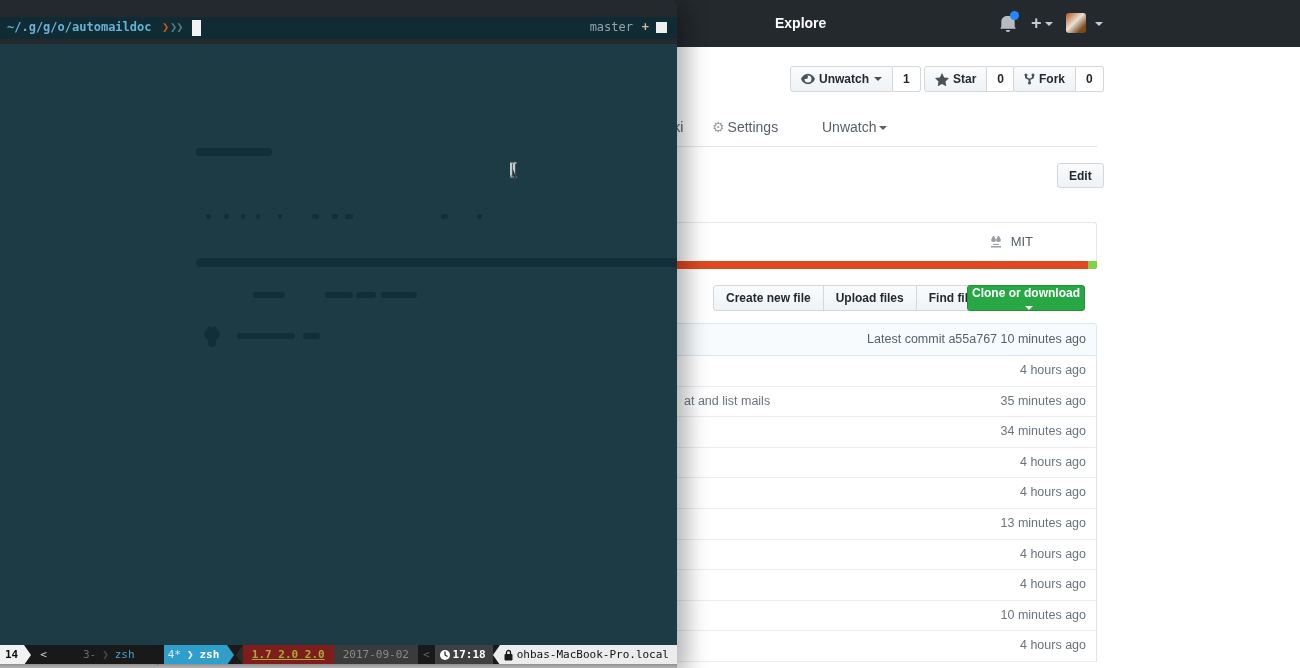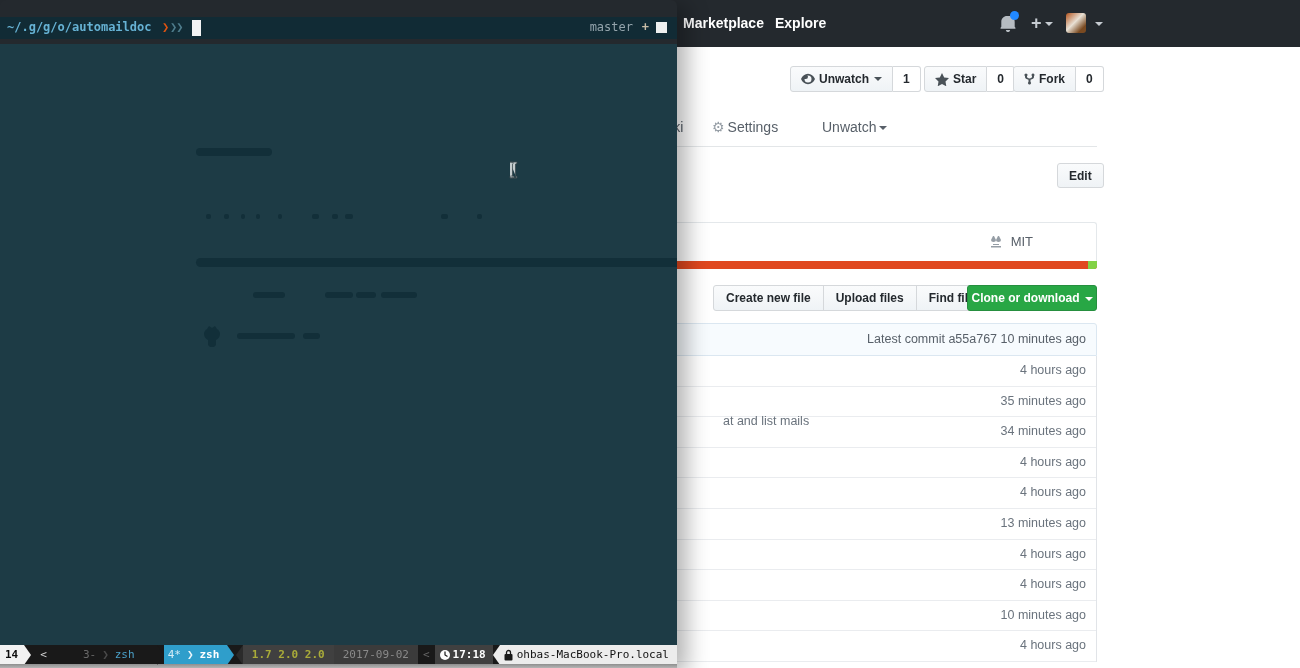--- a/index.html
+++ b/index.html
@@ -39,31 +39,31 @@
 
   
   .lang-bar { position:absolute; left:0; top:261px; width:1097px; height:8px; background:#e0481f; border-radius:0 0 3px 3px; overflow:hidden; }
   .lang-green { position:absolute; right:0; top:0; width:9px; height:8px; background:#82d245; }
 
   
   .file-actions { position:absolute; left:713px; top:285px; display:flex; }
   .fa-btn { height:26px; padding:0 12px; background:linear-gradient(#fafbfc,#eff3f6); border:1px solid #d5d8db; font-size:12px; font-weight:bold; color:#24292e; cursor:pointer; margin-left:-1px; white-space:nowrap; }
   .fa-btn.first { border-radius:3px 0 0 3px; margin-left:0; }
   .fa-btn.last { border-radius:0 3px 3px 0; }
-  .clone-btn { position:absolute; left:967px; top:285px; width:130px; height:26px; background:#28a745; border:1px solid #268f3f; border-radius:3px; color:#fff; font-size:12px; font-weight:bold; cursor:pointer; }
+  .clone-btn { position:absolute; left:967px; top:285px; width:118px; height:26px; background:#28a745; border:1px solid #268f3f; border-radius:3px; color:#fff; font-size:12px; font-weight:bold; cursor:pointer; }
   .clone-btn .caret-down { border-top-color:#fff; margin-left:5px; }
 
   
   .commit-tease { position:absolute; left:656px; top:323px; width:441px; height:33px; background:#f7fbfe; border:1px solid #dbe7f1; border-radius:3px 3px 0 0; }
   .tease-text { position:absolute; right:10px; top:0; line-height:31px; font-size:12.5px; color:#586069; }
 
   
   .files-table { position:absolute; left:0; top:356px; width:1097px; background:#fff; border-right:1px solid #e1e4e8; border-left:1px solid #e1e4e8; }
   .file-row { position:relative; height:30.6px; border-bottom:1px solid #eaecef; cursor:pointer; }
-  .file-msg { position:absolute; left:722px; top:7px; font-size:12.5px; color:#6a737d; white-space:nowrap;margin-top:20px; }
+  .file-msg { position:absolute; left:683px; top:7px; font-size:12.5px; color:#6a737d; white-space:nowrap; }
   .file-time { position:absolute; right:10px; top:7px; font-size:12.5px; color:#6a737d; }
 
   
   .term { position:absolute; left:0; top:0; width:677px; height:668px; border-radius:6px 6px 0 0; box-shadow:10px 6px 22px rgba(0,0,0,0.30); overflow:hidden; }
   .term-titlebar { position:absolute; left:0; top:0; width:677px; height:22px; background:linear-gradient(#dcdcdc,#c3c3c3); border-bottom:1px solid #a5a5a5; }
   .term-title { position:absolute; left:0; width:677px; top:0; text-align:center; line-height:22px; font-size:12px; color:#353535; font-weight:bold; }
   .tl { position:absolute; top:6px; width:11px; height:11px; border-radius:50%; cursor:pointer; }
   .tl-close { left:9px;  background:#ff5f57; }
   .tl-min   { left:22px; background:#febc2e; }
   .tl-zoom  { left:35px; background:#28c840; }
@@ -93,39 +93,38 @@
   .w3-sep { color:#494949; padding:0 6px; }
   .w3-name { color:#4aa0c8; }
   .tri-toblue { border-left:7px solid #191919; margin-left:22px; position:relative; z-index:2; }
   .seg-blue { background:#2f9ecb; padding:0 8px 0 4px; }
   .seg-blue .idx { color:#d3ecf6; }
   .seg-blue .sep { color:#eef7fb; padding:0 6px; }
   .seg-blue .nm { color:#fff; font-weight:bold; }
   .tri-blue { border-left:7px solid #2f9ecb; }
   .ts-right { margin-left:auto; display:flex; align-items:stretch; }
   .tri-load { border-right:7px solid #2b2b2b; }
-  .seg-load { background:#404040; color:#a9ab39; font-weight:bold; padding:0 9px; }
+  .seg-load { background:#7f1d1d; color:#a9ab39; font-weight:bold; padding:0 9px;text-decoration:underline; }
   .seg-date { background:#3b3b3b; color:#8a8a8a; padding:0 9px; }
   .lt2 { color:#666; background:#191919; padding:0 5px; }
   .seg-time { background:#404040; color:#fff; font-weight:bold; padding:0 7px 0 4px; }
   .seg-time svg { margin-right:2px; }
   .tri-host { border-right:7px solid #ececec; background:#191919; }
   .seg-host { background:#ececec; color:#101010; padding:0 8px 0 4px; }
   .seg-host svg { margin-right:4px; }
   .term-bottomedge { position:absolute; left:0; top:664px; width:677px; height:4px; background:linear-gradient(#8e8e8e,#b5b5b5); }
 </style>
 </head>
 <body>
 
 <div class="stage">
 
   <div>
 
     <div class="gh-header">
-      <span class="gh-nav-item" style="left:683px">Marketplace</span>
       <span class="gh-nav-item" style="left:775px">Explore</span>
       <span class="gh-bell">
         <svg width="16" height="17" viewBox="0 0 14 16">
             <path d="M14 12v1H0v-1l.7-1V6.5C.7 3.3 3.1 1 6 1h2c2.9 0 5.3 2.3 5.3 5.5V11l.7 1zm-7 4c1.1 0 2-.9 2-2H5c0 1.1.9 2 2 2z"></path>
           </svg>
         <span class="bell-dot"></span>
       </span>
       <span class="gh-plus"><span>+</span><span class="caret-down"></span></span>
       <span class="gh-avatar"></span>
       <span class="caret-down gh-avatar-caret"></span>

